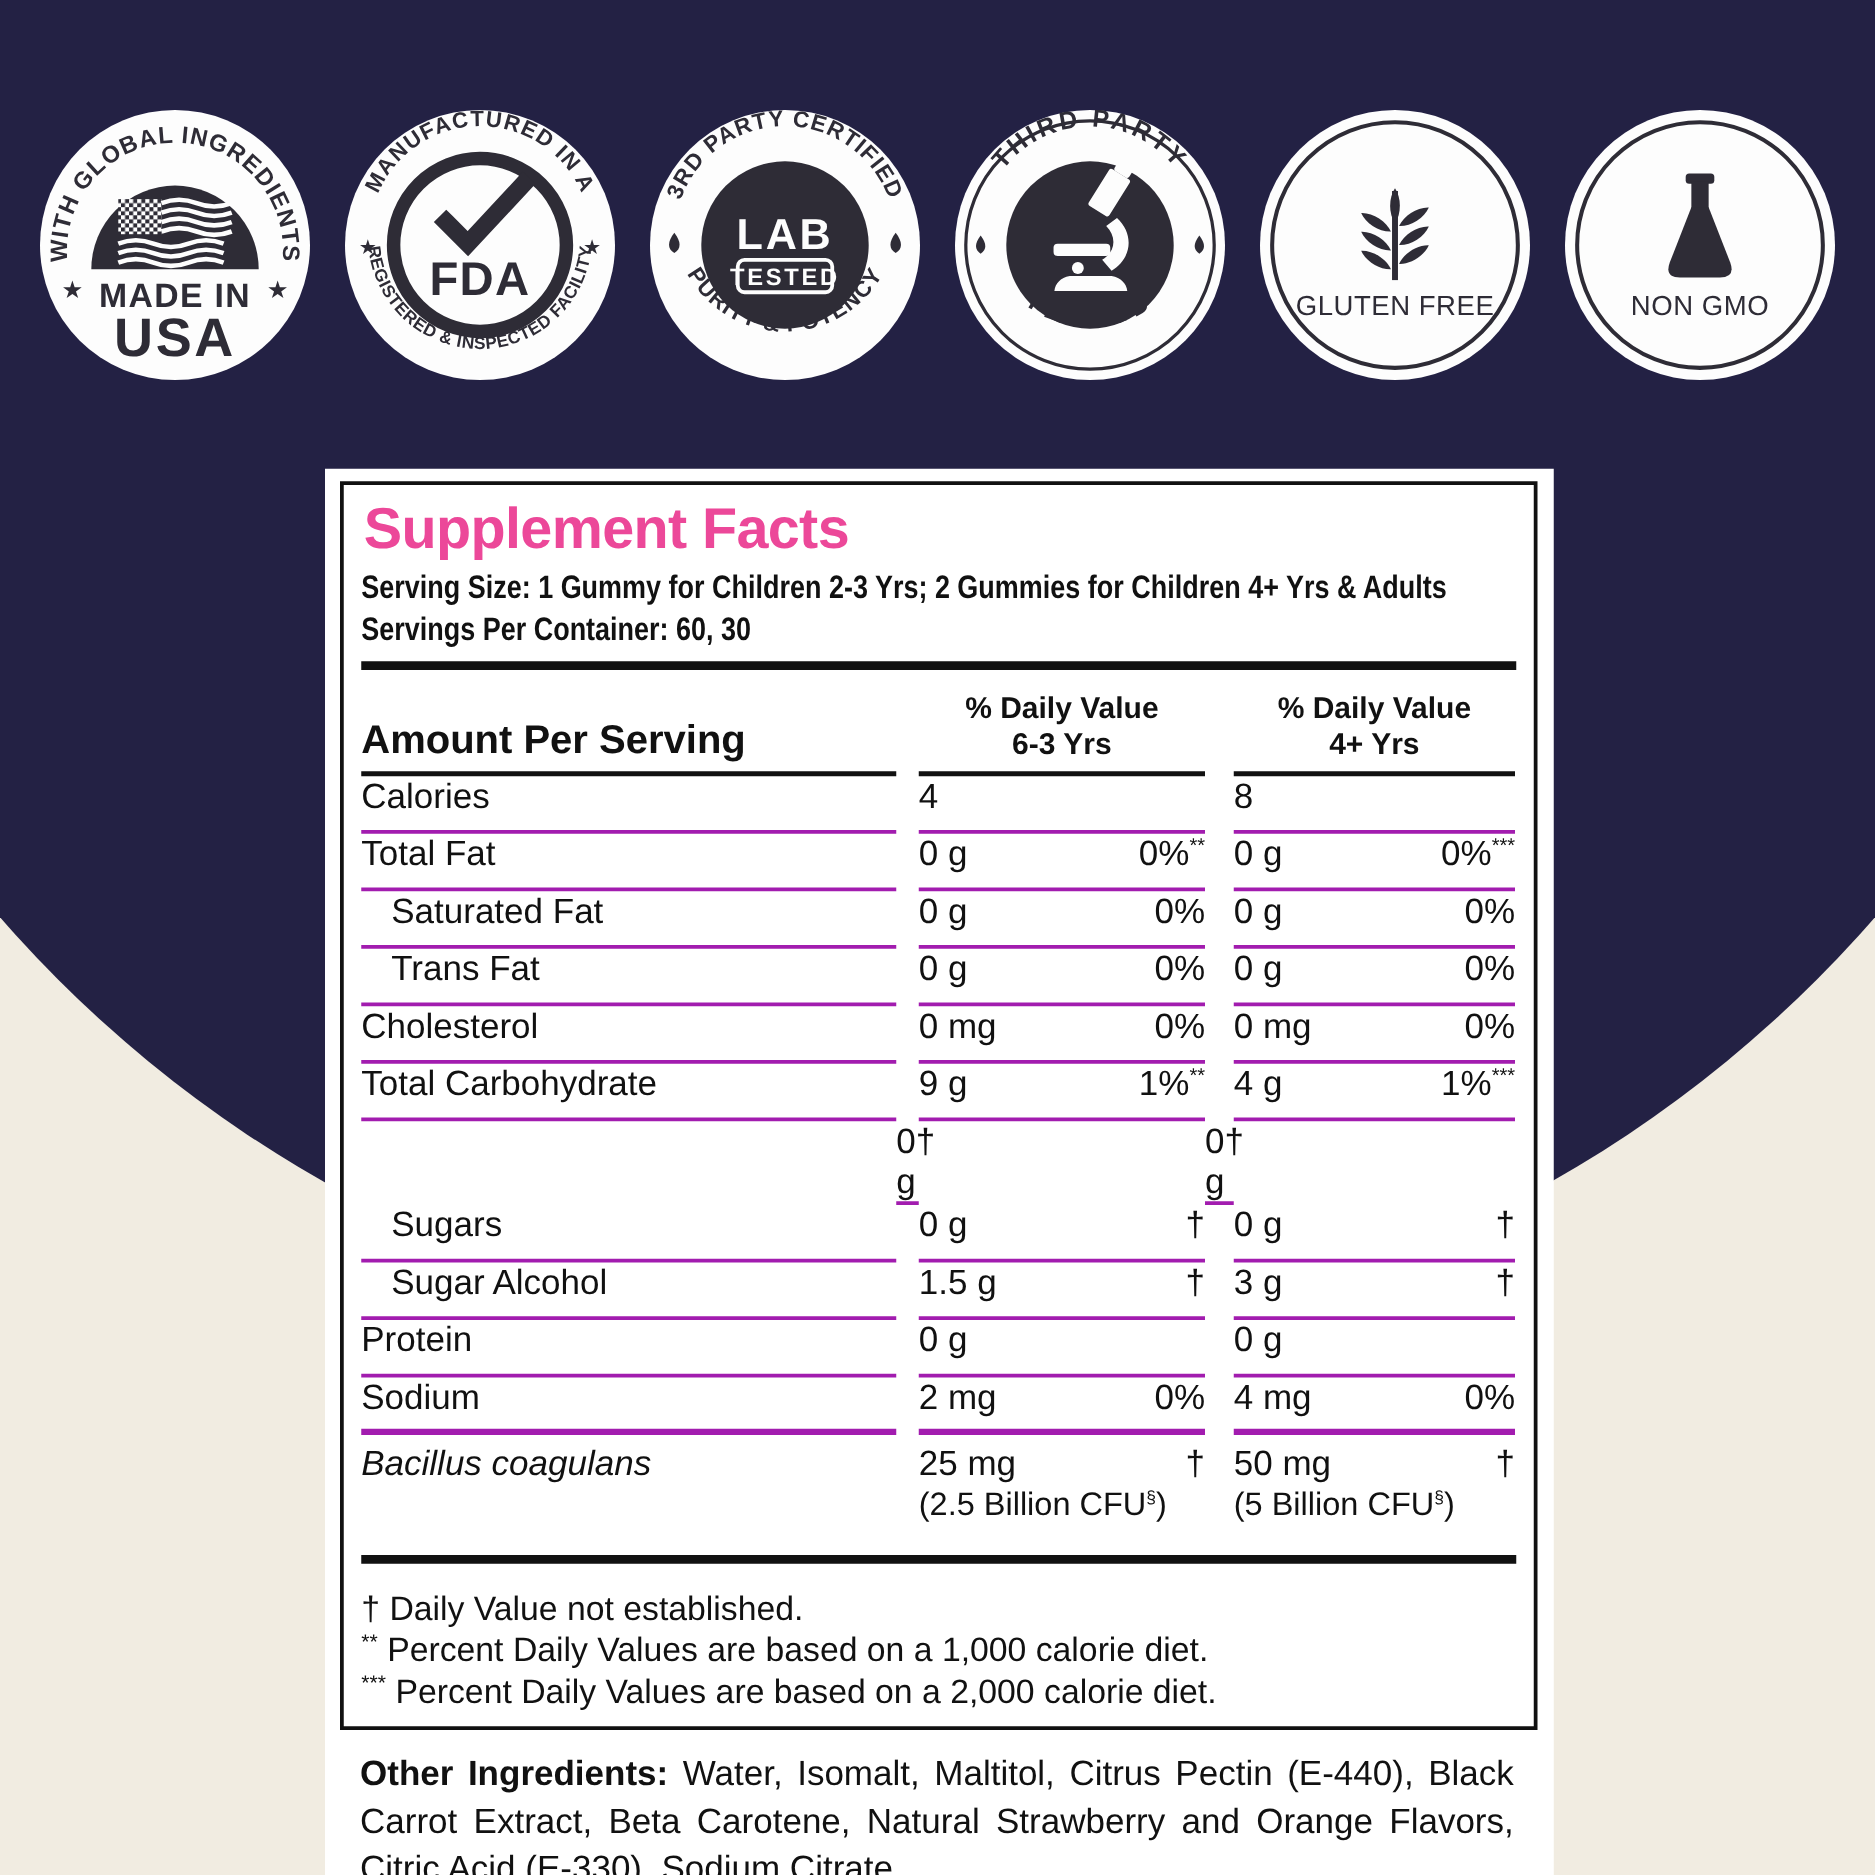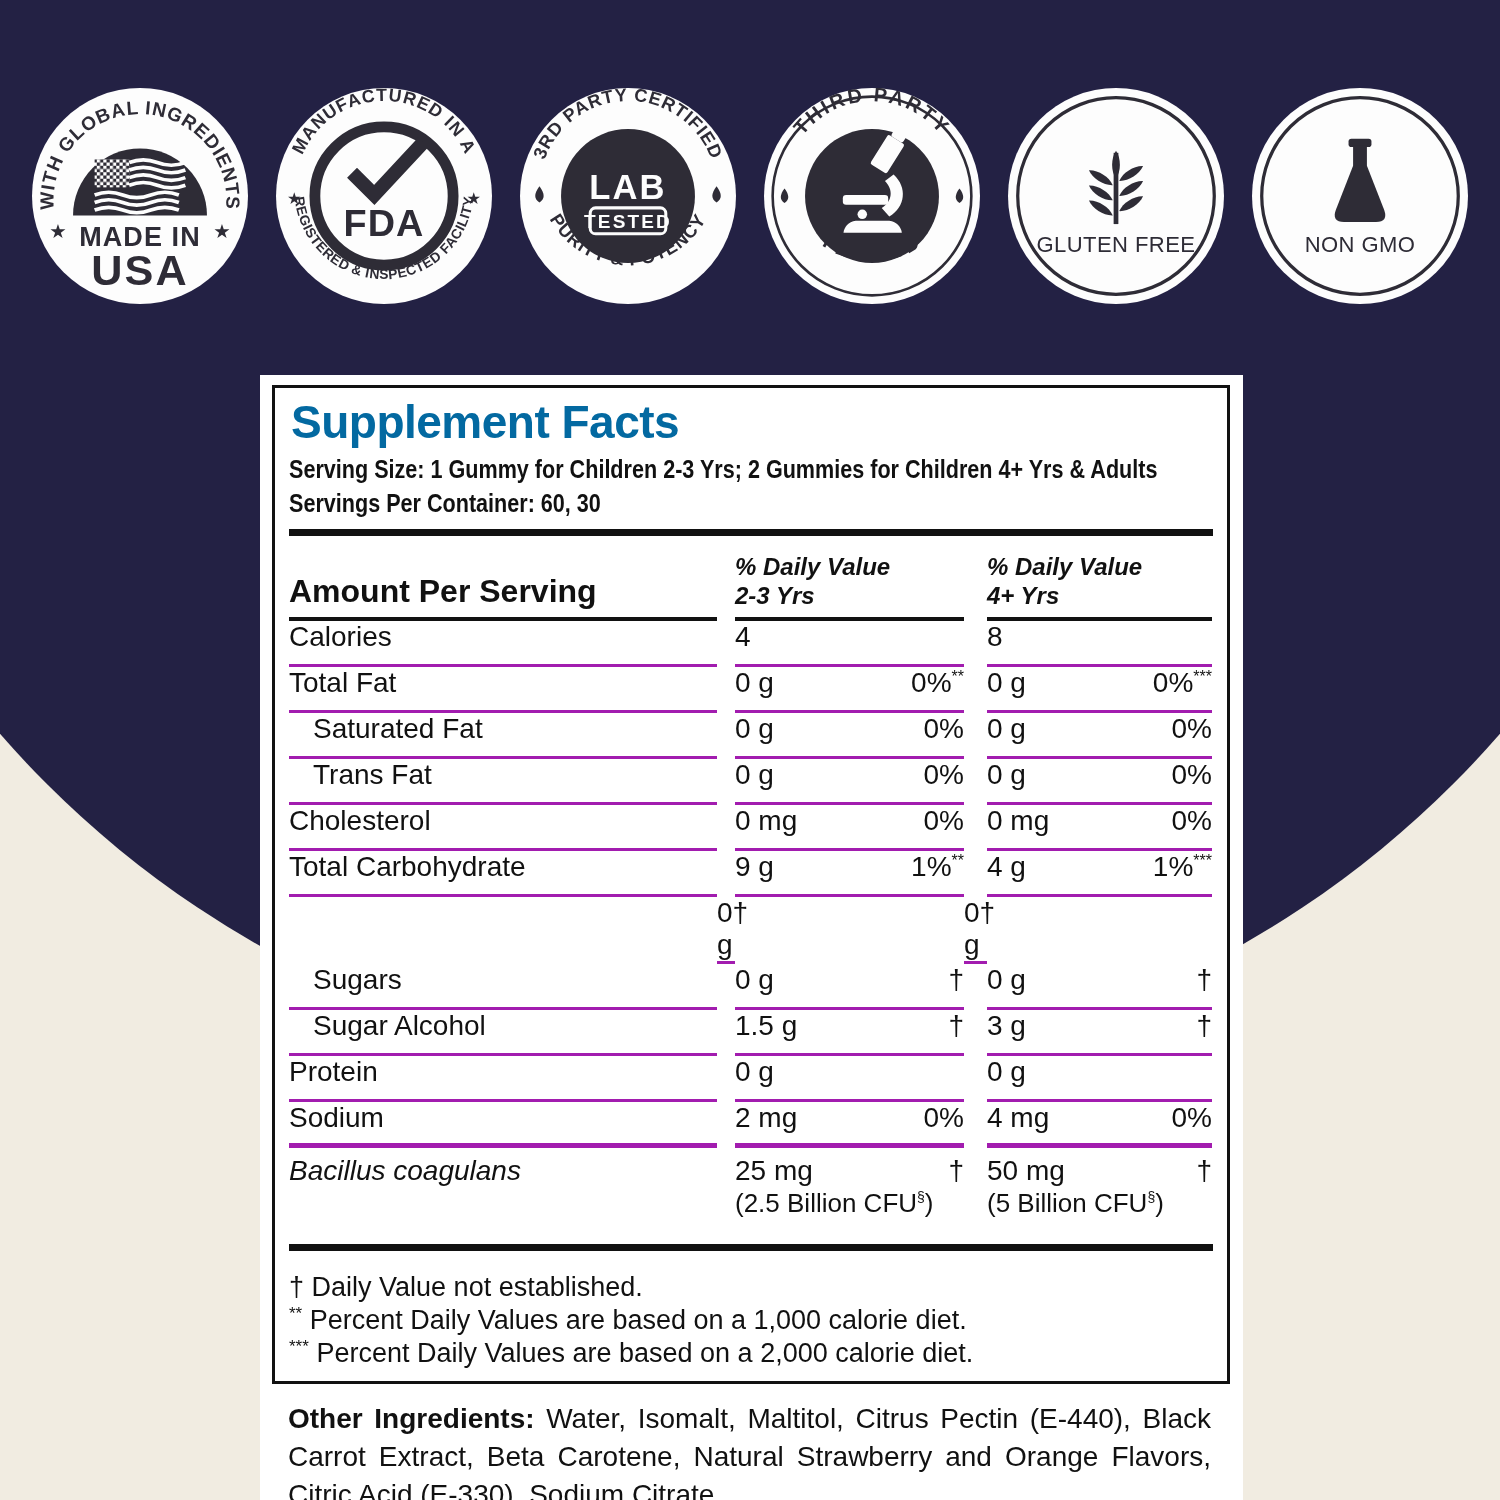--- a/index.html
+++ b/index.html
@@ -30,34 +30,34 @@
 
   
   .panel{
     position:absolute;left:260px;top:375px;width:983px;
     background:#ffffff;box-sizing:border-box;
     padding:10px 13px 18px 12px;
   }
   .facts-box{border:3px solid #111;padding:6px 14px 12px 14px;}
   .facts-title{
     font-size:46px;font-weight:bold;letter-spacing:-0.5px;
-    line-height:52px;margin:2px 0 4px 2px;color:#0369a1;
+    line-height:52px;margin:2px 0 4px 2px;color:#ec4899;
   }
   .squeeze{transform:scaleX(0.83);transform-origin:0 0;width:120%;}
   .serving-line{font-size:26px;font-weight:bold;line-height:34px;white-space:nowrap;}
   .rule-big{height:7px;background:#111;margin-top:9px;}
 
   .grid{display:grid;grid-template-columns:428px 18px 229px 23px 225px;}
   .hdr{align-items:stretch;margin-top:2px;}
   .hcell{
     border-bottom:4px solid #111;display:flex;flex-direction:column;
     justify-content:flex-end;padding:14px 0 7px 0;
   }
   .hdr-amount{font-size:32px;font-weight:bold;}
-  .dvh{font-size:24px;font-weight:bold;line-height:29px;text-align:left;font-style:italic;}
+  .dvh{font-size:24px;font-weight:bold;line-height:29px;text-align:center;}
 
   .cell{
     border-bottom:3px solid #a21caf;min-height:46px;box-sizing:border-box;
     display:flex;align-items:flex-start;font-size:28px;
   }
   .gapc{border:none;}
   .lbl-ind{padding-left:24px;}
   .italic{font-style:italic;}
   .val{justify-content:space-between;}
   .row-heavy .cell{border-bottom-width:5px;}
@@ -216,21 +216,21 @@
     </div>
     <div class="rule-big"></div>
 
     <div class="grid hdr">
       <div class="hcell">
           <span class="hdr-amount">Amount Per Serving</span>
         </div>
       <div class="gapc"></div>
       <div class="hcell">
           <div class="dvh">% Daily Value</div>
-          <div class="dvh">2-3 Yrs</div>
+          <div class="dvh">6-3 Yrs</div>
         </div>
       <div class="gapc"></div>
       <div class="hcell">
           <div class="dvh">% Daily Value</div>
           <div class="dvh">4+ Yrs</div>
         </div>
     </div>
 
     <div class="grid">
       <div class="cell">

